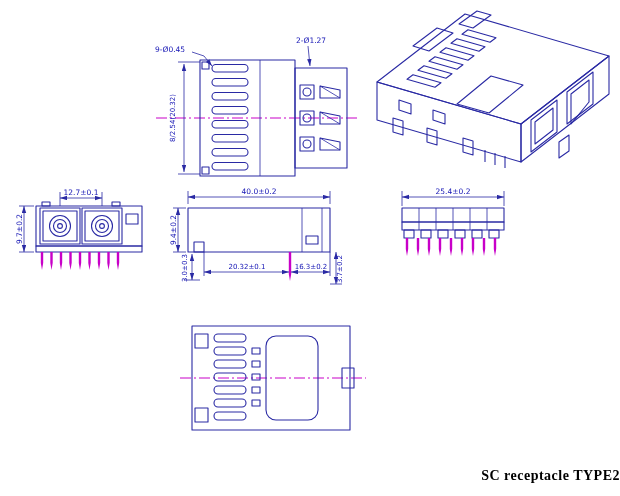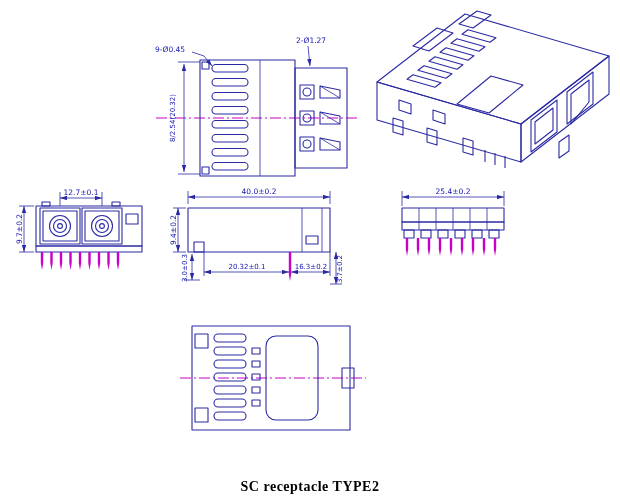--- a/index.html
+++ b/index.html
@@ -6,21 +6,21 @@
   #sheet{position:relative;width:620px;height:496px;background:#ffffff;overflow:hidden;
          font-family:"DejaVu Sans",sans-serif;}
   svg{position:absolute;overflow:visible;}
   .b   {stroke:#2a2aa4;fill:none;stroke-width:1.1;stroke-linejoin:round;}
   .bthin{stroke:#2a2aa4;fill:none;stroke-width:0.8;}
   .dimln{stroke:#2a2aa4;fill:none;stroke-width:0.8;}
   .cl  {stroke:#c800c8;fill:none;stroke-width:1;stroke-dasharray:11 3 2 3;}
   .pinf{fill:#c800c8;stroke:none;}
   .dimtxt{fill:#1414b4;font-family:"DejaVu Sans",sans-serif;font-size:7.5px;}
   .dimtxt.small{font-size:7px;}
-  #caption{position:absolute;left:0;top:479px;width:620px;text-align:center;
+  #caption{position:absolute;left:0;top:468px;width:620px;text-align:right;
            font-family:"Liberation Serif","DejaVu Serif",serif;font-weight:bold;
            font-size:14px;color:#000;letter-spacing:0.5px;}
 </style>
 </head>
 <body>
 
 <div id="sheet">
 
   <svg width="0" height="0">
     <defs>

